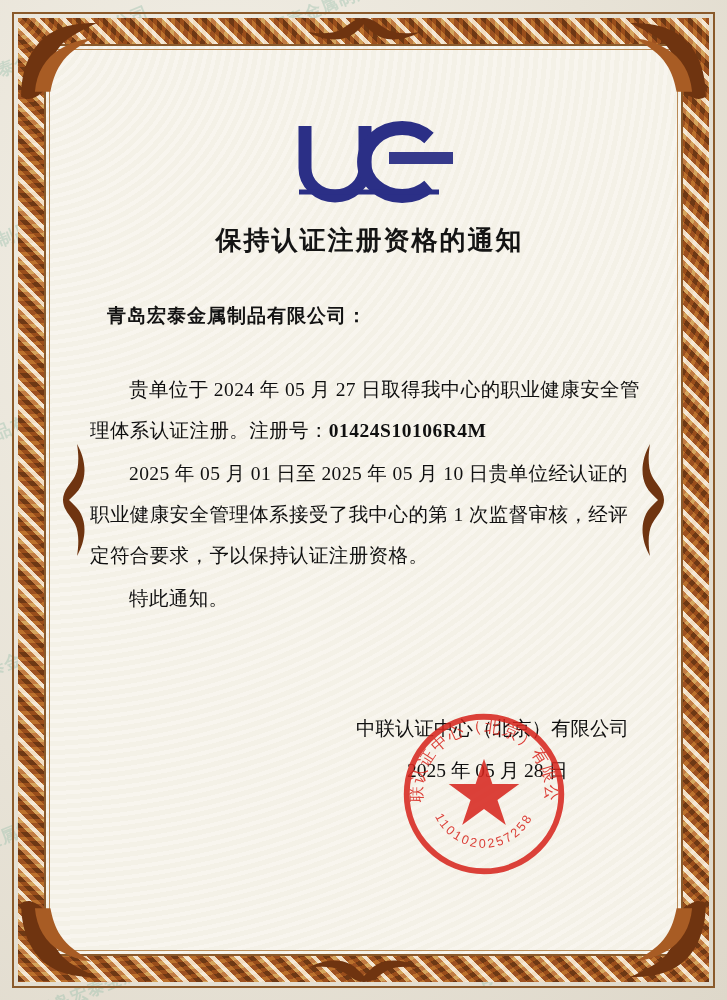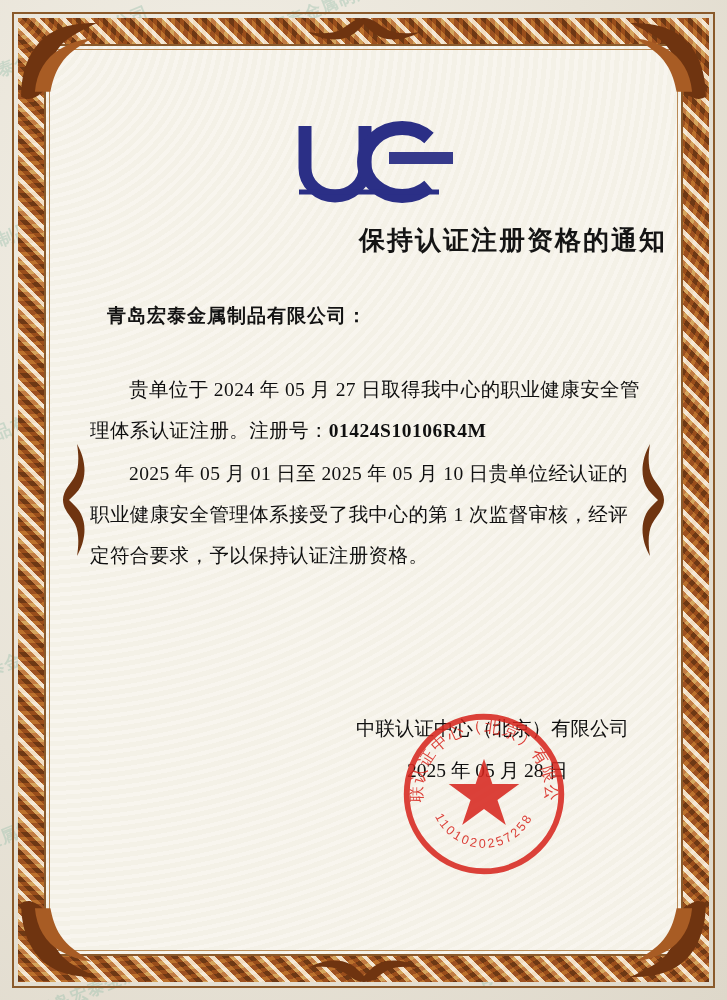--- a/index.html
+++ b/index.html
@@ -120,21 +120,21 @@
     left: 0; right: 0;
     top: 58px;
     display: flex;
     justify-content: center;
   }
 
   .doc-title {
     position: absolute;
     left: 12px; right: 0;
     top: 165px;
-    text-align: right;
+    text-align: center;
     font-family: "Liberation Sans", sans-serif;
     font-weight: 700;
     font-size: 26px;
     letter-spacing: 2px;
     color: #141414;
   }
 
   .addressee {
     position: absolute;
     left: 47px;
@@ -248,20 +248,21 @@
       </svg>
     </div>
 
     <div class="doc-title">保持认证注册资格的通知</div>
 
     <div class="addressee">青岛宏泰金属制品有限公司：</div>
 
     <div class="body-block">
       <p class="para"><span>贵单位于 2024 年 05 月 27 日取得我中心的职业健康安全管理体系认证注册。注册号：</span><span class="reg-no">01424S10106R4M</span></p>
       <p class="para">2025 年 05 月 01 日至 2025 年 05 月 10 日贵单位经认证的职业健康安全管理体系接受了我中心的第 1 次监督审核，经评定符合要求，予以保持认证注册资格。</p>
+      <p class="para">特此通知。</p>
     </div>
 
     <div class="signature">
       <div class="sign-line1">中联认证中心（北京）有限公司</div>
       <div class="sign-line2">2025 年 05 月 28 日</div>
     </div>
   </div>
 
   <svg class="seal" viewBox="0 0 200 200">
     <defs>

